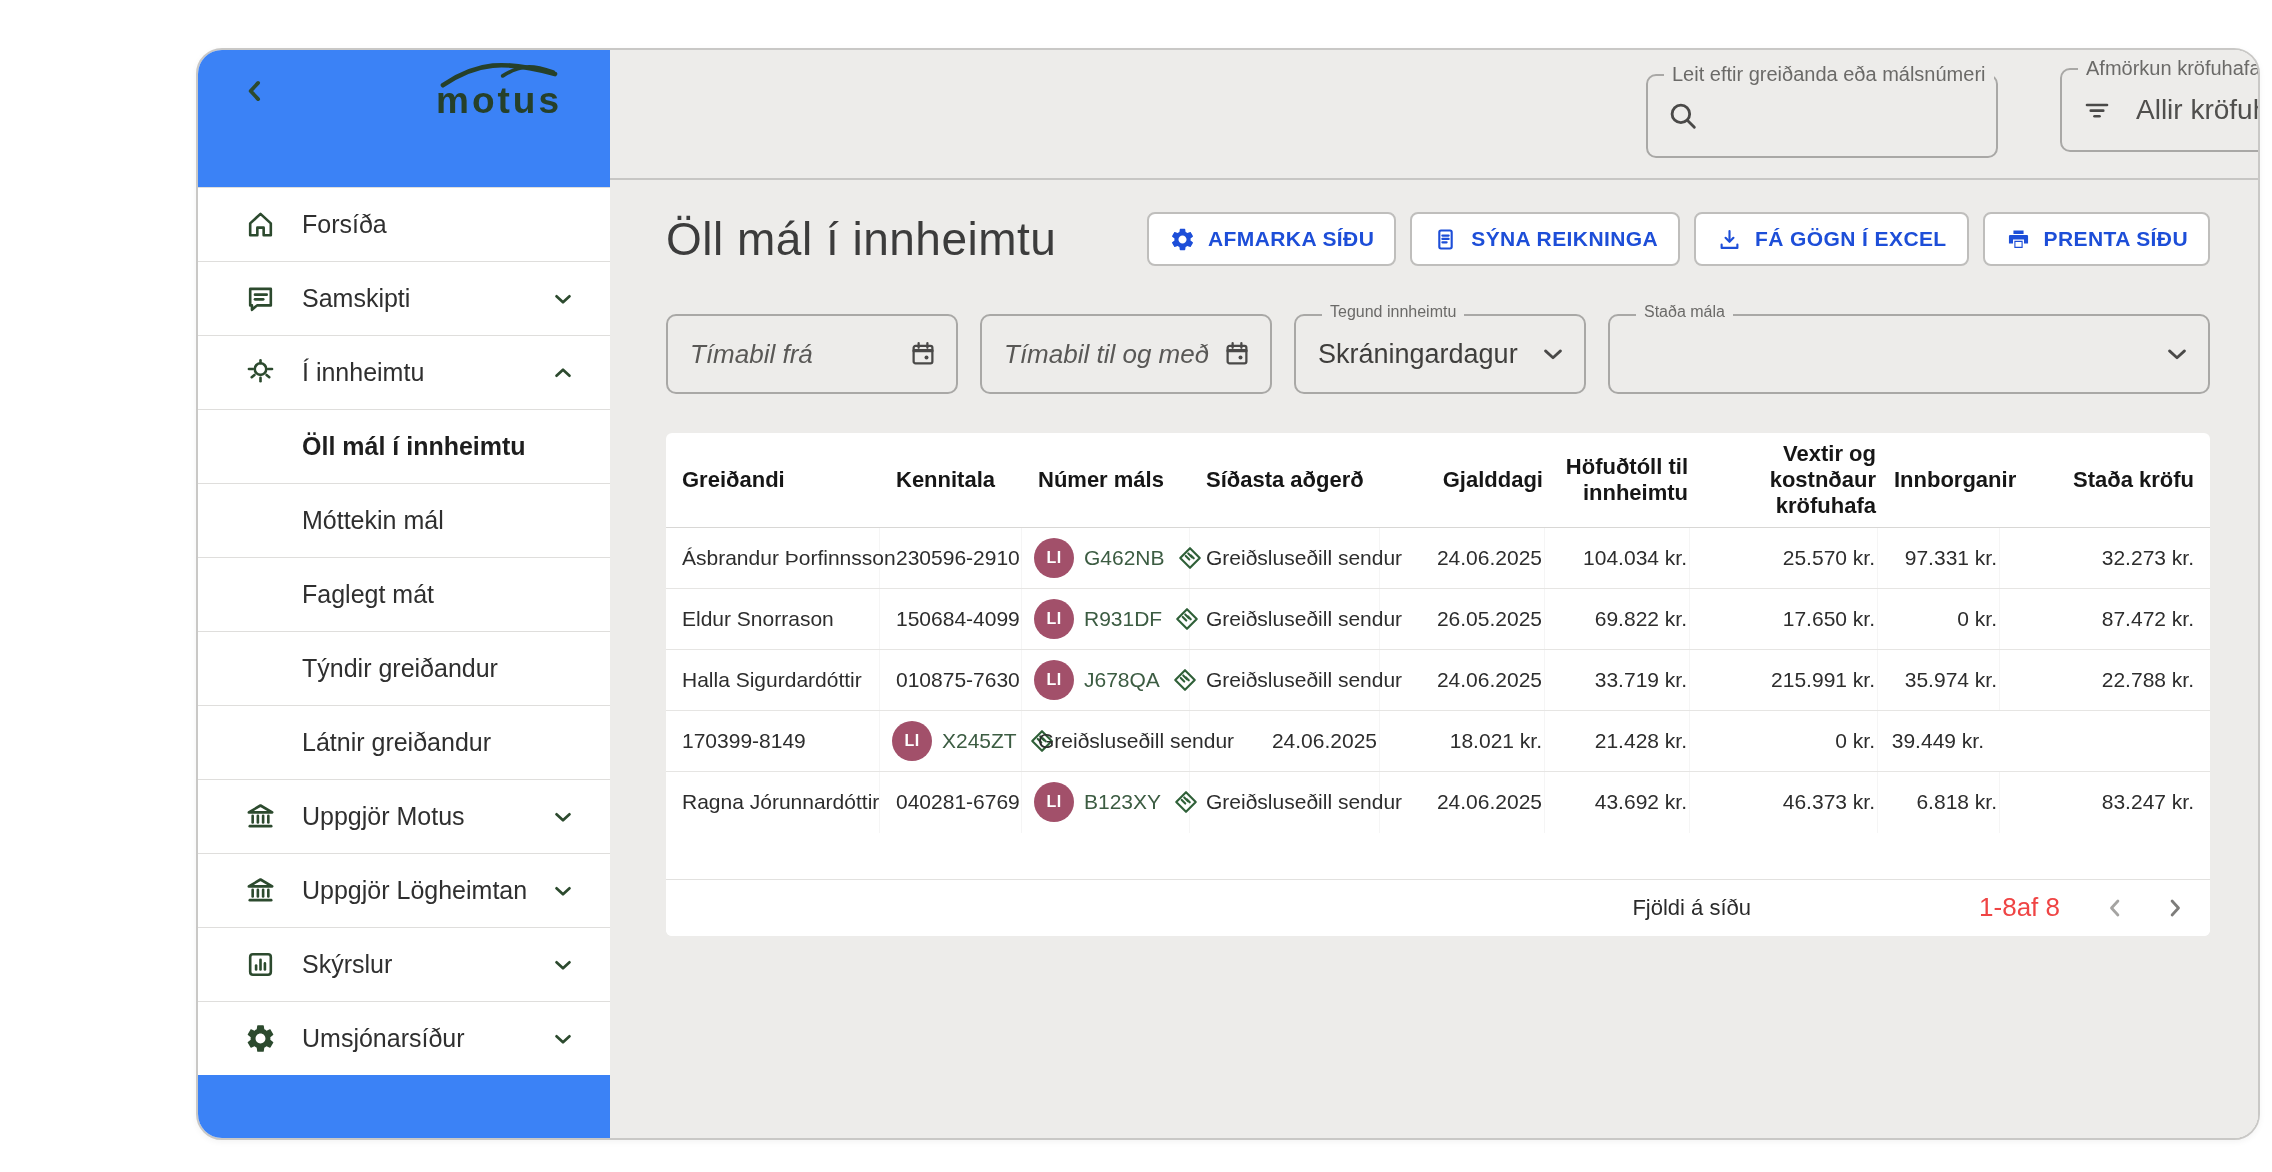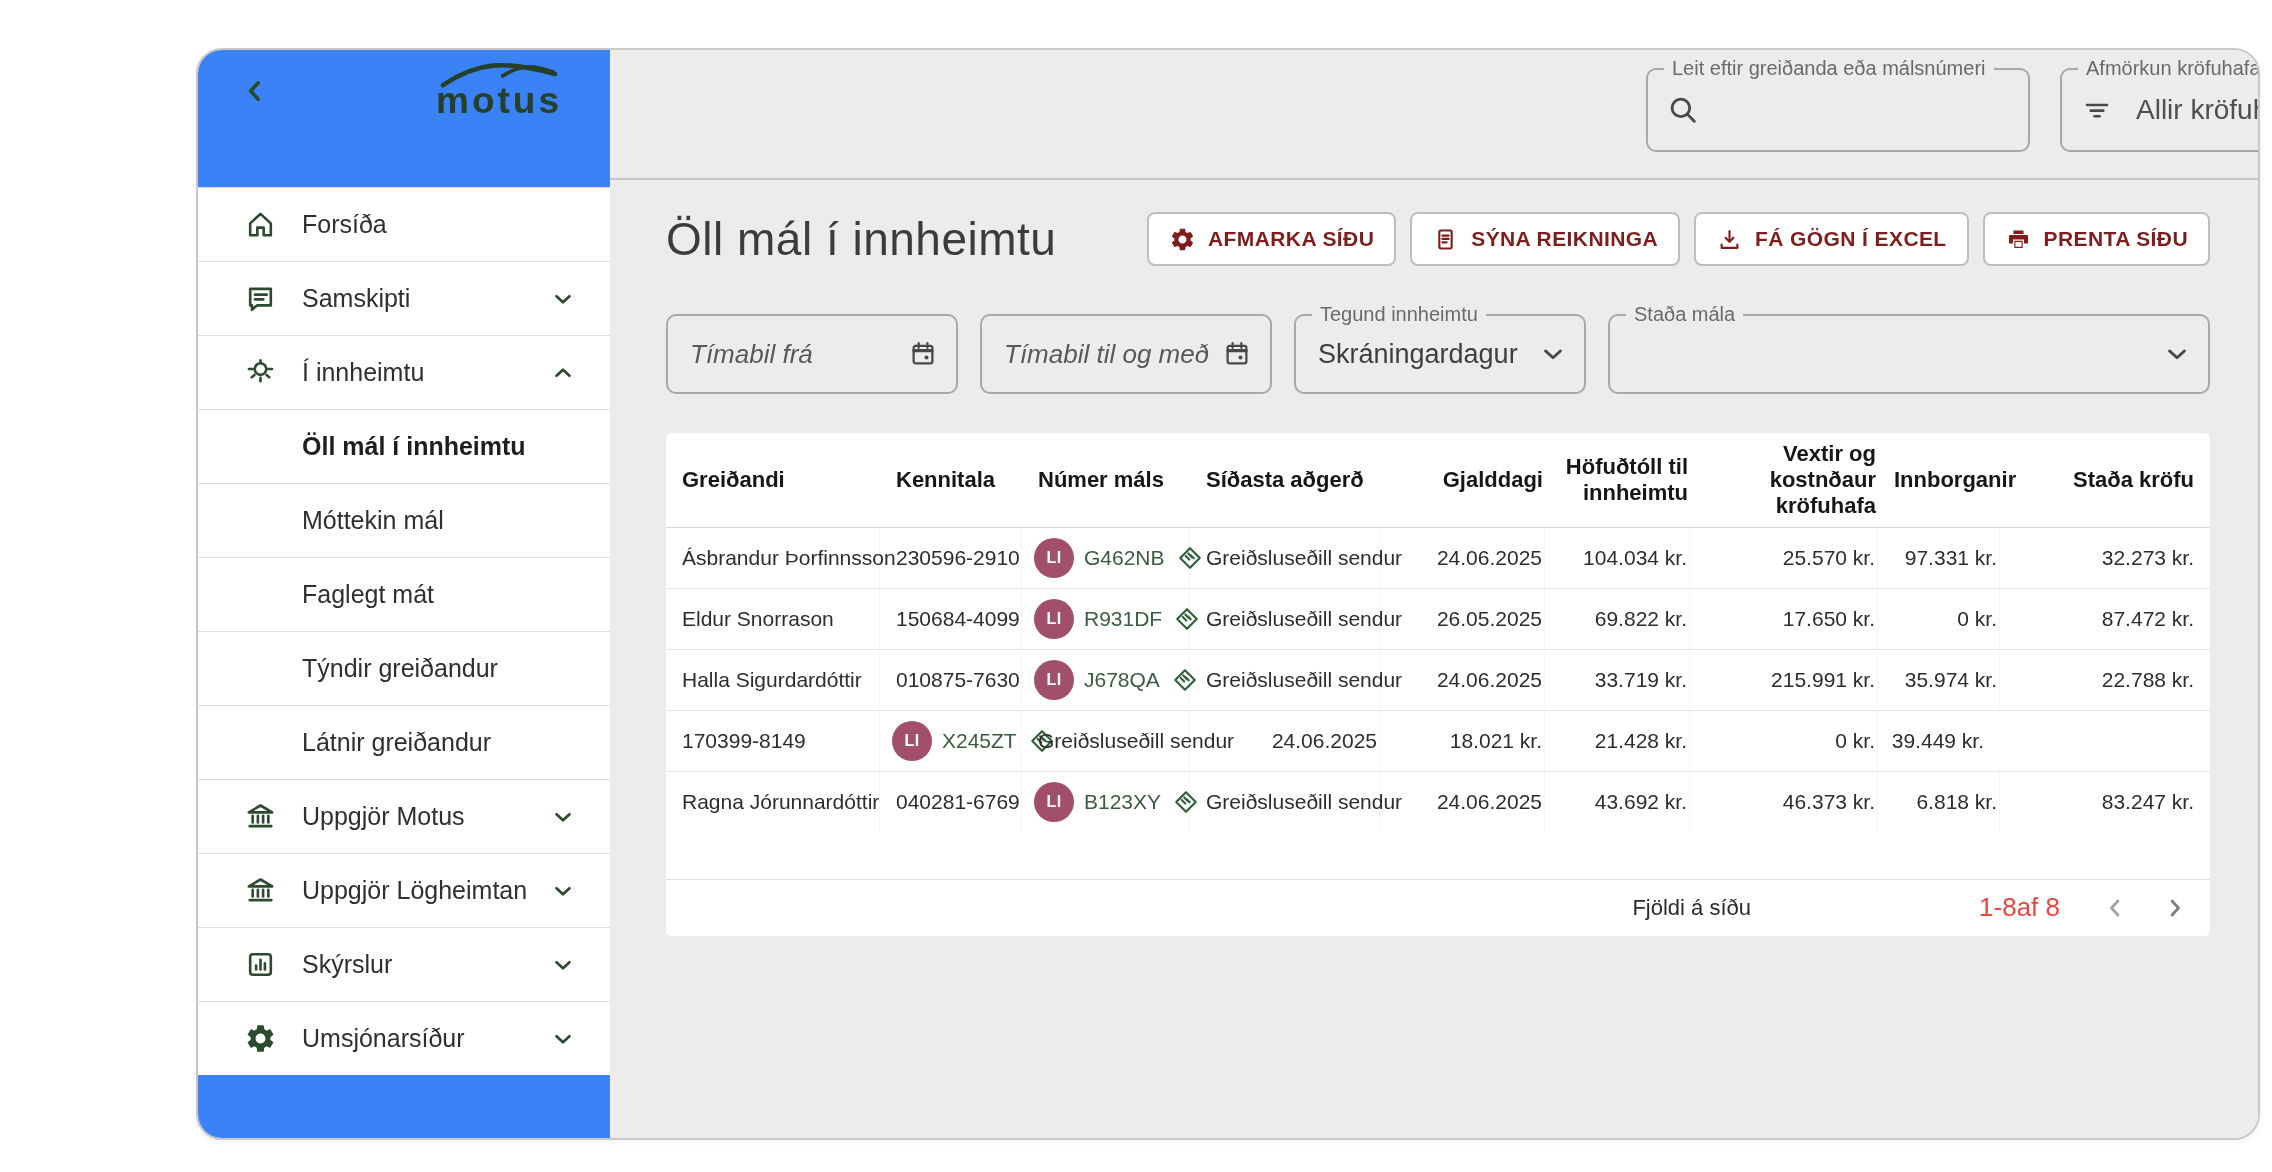--- a/index.html
+++ b/index.html
@@ -36,40 +36,40 @@
   .nav-label { white-space:nowrap; }
   .nav-item.active .nav-label { font-weight:700; color:#1E1E1E; }
   .nav-chevron { margin-left:auto; margin-right:34px; color:var(--brand-green); display:flex; }
   .nav-chevron svg { width:26px; height:26px; }
   
   .right-col { flex:1; display:flex; flex-direction:column; background:var(--bg-gray); min-width:0; }
   .topbar { height:130px; flex:none; position:relative; border-bottom:2px solid #C7C6C4; background:var(--bg-gray); }
   .field { position:absolute; border:2px solid #A9A8A6; border-radius:10px; background:transparent; }
   .field .legend { position:absolute; top:-13px; left:16px; background:var(--bg-gray); padding:0 8px;
     font-size:20px; color:#6B6A68; white-space:nowrap; }
-  .search-field { left:1036px; top:18px; width:384px; height:84px; }
+  .search-field { left:1036px; top:24px; width:352px; height:84px; }
   .search-field .search-ic { position:absolute; left:18px; top:50%; transform:translateY(-50%); color:#4A4948; display:flex; }
   .search-field input { position:absolute; left:66px; top:0; width:300px; height:100%; border:none; outline:none;
     background:transparent; font-size:27px; font-family:inherit; color:#2D2D2D; }
   .claimant-field { left:1450px; top:18px; width:384px; height:84px; cursor:pointer; }
   .claimant-field .filter-ic { position:absolute; left:20px; top:50%; transform:translateY(-50%); color:#4A4948; display:flex; }
   .claimant-field .value { position:absolute; left:74px; top:50%; transform:translateY(-50%); font-size:28px; color:#504F4D; white-space:nowrap; }
   
   .main { flex:1; padding:0 48px 0 56px; background:var(--bg-gray); min-width:0; }
   .title-row { display:flex; align-items:center; margin-top:26px; height:66px; }
   .page-title { font-size:46px; font-weight:400; color:#3C3C3C; letter-spacing:0.5px; white-space:nowrap; }
   .actions { margin-left:auto; display:flex; gap:14px; }
   .action-btn { height:54px; display:flex; align-items:center; gap:12px; padding:0 20px;
     background:#FFFFFF; border:2px solid #BFBEBC; border-radius:8px; cursor:pointer;
-    font-family:inherit; font-size:21px; font-weight:700; letter-spacing:0.4px; color:#7f1d1d; white-space:nowrap; }
+    font-family:inherit; font-size:21px; font-weight:700; letter-spacing:0.4px; color:#1d4ed8; white-space:nowrap; }
   .action-btn svg { width:27px; height:27px; flex:none; }
   .filters { display:flex; gap:22px; margin-top:42px; height:80px; }
   .filters .ffield { position:relative; border:2px solid #A9A8A6; border-radius:10px; height:80px; }
-  .filters .legend { position:absolute; top:-13px; left:16px; background:var(--bg-gray); padding:0 8px;
-    font-size:20px; color:#6B6A68; white-space:nowrap; }
+  .filters .legend { position:absolute; top:-13px; left:26px; background:var(--bg-gray); padding:0 8px;
+    font-size:16px; color:#6B6A68; white-space:nowrap; }
   .date-field { width:292px; }
   .date-field input { position:absolute; left:22px; top:0; width:210px; height:100%; border:none; outline:none;
     background:transparent; font-family:inherit; font-size:26px; color:#2D2D2D;font-style:italic; }
   .date-field input::placeholder { color:#595856; opacity:1; }
   .date-field .cal-ic { position:absolute; right:18px; top:50%; transform:translateY(-50%); color:#4A4948; display:flex; }
   .select-field { cursor:pointer; }
   .type-field { width:292px; }
   .status-field { flex:1; }
   .select-field .value { position:absolute; left:22px; top:50%; transform:translateY(-50%); font-size:27px; color:#3F3E3C; white-space:nowrap; }
   .select-field .dd-ic { position:absolute; right:16px; top:50%; transform:translateY(-50%); color:#4A4948; display:flex; }

